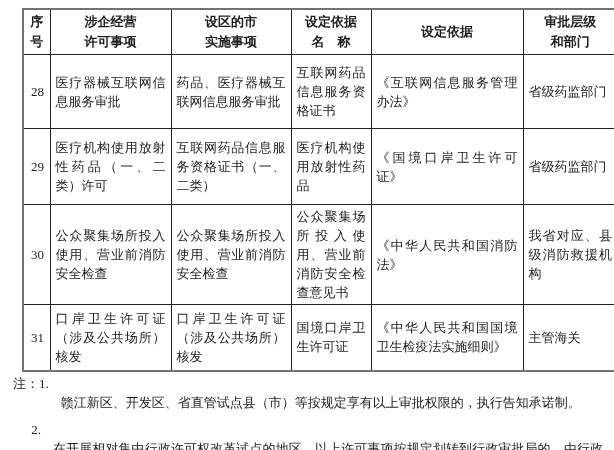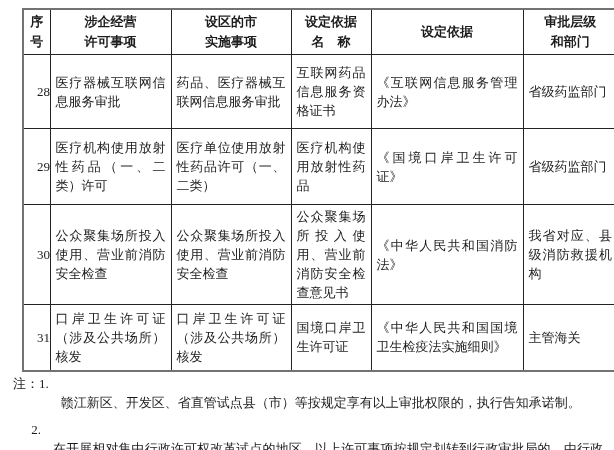--- a/index.html
+++ b/index.html
@@ -27,21 +27,21 @@
     white-space:pre-line;
     line-height:20px;
     padding:2px 2px;
   }
   .license-table td{
     line-height:19px;
     text-align:justify;
   }
   .license-table td.c-no{
     text-align:center;
-    padding:2px 13px;
+    padding:2px 7px;
   }
   tr.r-head{height:45px;}
   tr.r-0{height:74px;}
   tr.r-1{height:76px;}
   tr.r-2{height:98px;}
   tr.r-3{height:66px;}
 
   .notes{
     position:absolute;left:13px;top:372px;width:590px;
     font-size:13px;line-height:24px;
@@ -89,21 +89,21 @@
       <td class="c-no">28</td>
       <td>医疗器械互联网信息服务审批</td>
       <td>药品、医疗器械互联网信息服务审批</td>
       <td>互联网药品信息服务资格证书</td>
       <td>《互联网信息服务管理办法》</td>
       <td>省级药监部门</td>
     </tr>
     <tr class="r-1">
       <td class="c-no">29</td>
       <td>医疗机构使用放射性药品（一、二类）许可</td>
-      <td>医疗单位使用放射性药品许可（一、二类）</td>
+      <td>互联网药品信息服务资格证书（一、二类）</td>
       <td>医疗机构使用放射性药品</td>
       <td>《国境口岸卫生许可证》</td>
       <td>省级药监部门</td>
     </tr>
     <tr class="r-2">
       <td class="c-no">30</td>
       <td>公众聚集场所投入使用、营业前消防安全检查</td>
       <td>公众聚集场所投入使用、营业前消防安全检查</td>
       <td>公众聚集场所投入使用、营业前消防安全检查意见书</td>
       <td>《中华人民共和国消防法》</td>

